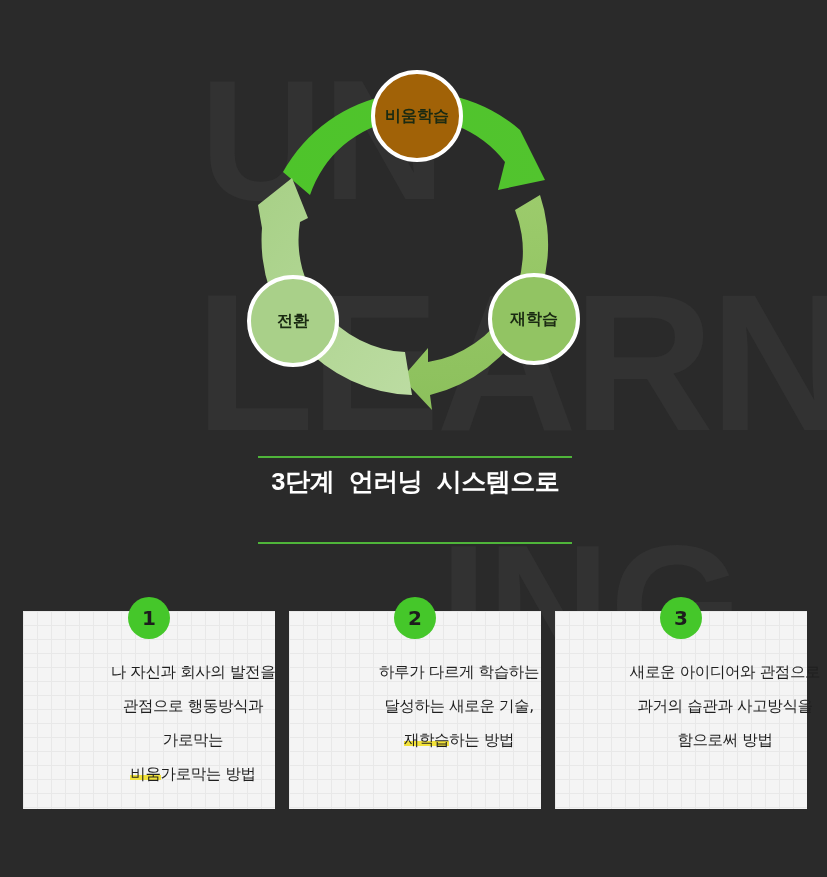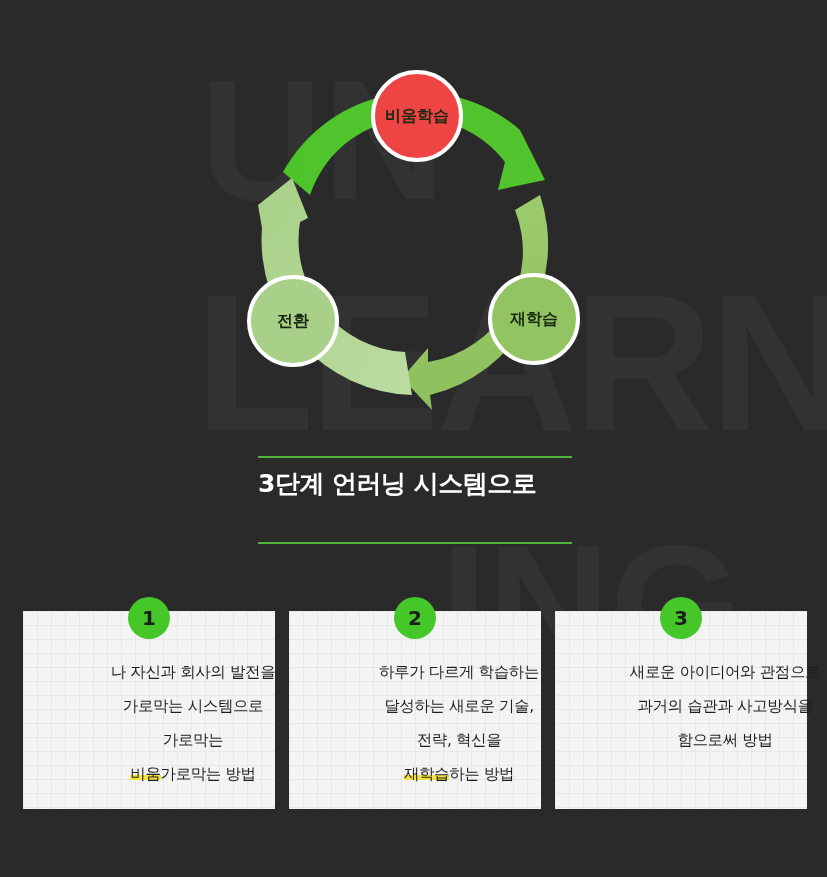--- a/index.html
+++ b/index.html
@@ -3,21 +3,21 @@
 <meta charset="utf-8">
 <style>
   html,body{margin:0;padding:0;}
   body{width:827px;height:877px;background:#2a2a2a;overflow:hidden;position:relative;font-family:"DejaVu Sans","Liberation Sans",sans-serif;}
   .bg-letters{position:absolute;left:0;top:0;width:827px;height:877px;pointer-events:none;}
   .bg-letter{position:absolute;font-family:"Liberation Sans",sans-serif;font-weight:bold;color:#323232;line-height:1;}
   .diagram{position:absolute;left:0;top:0;width:827px;height:440px;}
   .node{position:absolute;width:92px;height:92px;border-radius:50%;border:4px solid #ffffff;box-sizing:border-box;display:flex;align-items:center;justify-content:center;font-weight:bold;font-size:16px;color:#1a2a12;}
   .headline{position:absolute;left:258px;top:456px;width:314px;height:88px;}
   .rule{position:absolute;left:0;width:314px;height:2px;background:#4fb53a;}
-  .headline-text{position:absolute;left:0;top:12px;width:314px;color:#ffffff;font-weight:bold;font-size:25px;line-height:32px;letter-spacing:-0.5px;}
+  .headline-text{position:absolute;left:0;top:12px;width:314px;text-align:center;color:#ffffff;font-weight:bold;font-size:25px;line-height:32px;letter-spacing:-0.5px;font-family:Liberation Mono, monospace;}
   .card{position:absolute;top:611px;width:252px;height:198px;background:#f4f4f4;
     background-image:linear-gradient(#e8e8e8 1px,transparent 1px),linear-gradient(90deg,#e8e8e8 1px,transparent 1px);
     background-size:14px 14px;}
   .badge{position:absolute;top:-14px;left:50%;margin-left:-21px;width:42px;height:42px;border-radius:50%;background:#45c72a;color:#1d1d1d;font-weight:bold;font-size:20px;display:flex;align-items:center;justify-content:center;}
   .card-text{position:absolute;left:0;top:44px;width:100%;text-align:center;color:#1f1f1f;font-size:15.5px;line-height:34px;letter-spacing:-0.4px;padding-left:44px;}
   .hl{background:linear-gradient(transparent 55%,#f2e23a 55%,#f2e23a 85%,transparent 85%);border-radius:3px;}
 </style>
 </head>
 <body>
 
@@ -50,21 +50,21 @@
 
     <g>
       <path d="M 540 195 A 155 155 0 0 1 430 395 L 432 410 L 402 378 L 428 348 L 428 362 A 112 112 0 0 0 515 210 Z" fill="url(#g2)"></path>
     </g>
 
     <g>
       <path d="M 412 395 A 155 155 0 0 1 262 228 L 258 205 L 292 178 L 308 218 L 300 222 A 112 112 0 0 0 405 352 Z" fill="url(#g3)"></path>
     </g>
   </svg>
 
-  <div class="node" style="left:371px;top:70px;background:#ef4444;">
+  <div class="node" style="left:371px;top:70px;background:#a16207;">
     <span>비움학습</span>
   </div>
   <div class="node" style="left:488px;top:273px;background:#92c463;">
     <span>재학습</span>
   </div>
   <div class="node" style="left:247px;top:275px;background:#a9d089;">
     <span>전환</span>
   </div>
 </div>
 
@@ -73,32 +73,31 @@
   <div class="headline-text">
     <div>3단계 언러닝 시스템으로</div>
   </div>
   <div class="rule" style="top:86px;"></div>
 </div>
 
 <div class="card" style="left:23px;">
   <div class="badge">1</div>
   <div class="card-text">
     <div>나 자신과 회사의 발전을</div>
-    <div>가로막는 시스템으로</div>
+    <div>관점으로 행동방식과</div>
     <div>가로막는</div>
     <div><span class="hl">비움</span><span>가로막는 방법</span></div>
   </div>
 </div>
 
 <div class="card" style="left:289px;">
   <div class="badge">2</div>
   <div class="card-text">
     <div>하루가 다르게 학습하는</div>
     <div>달성하는 새로운 기술,</div>
-    <div>전략, 혁신을</div>
     <div><span class="hl">재학습</span><span>하는 방법</span></div>
   </div>
 </div>
 
 <div class="card" style="left:555px;">
   <div class="badge">3</div>
   <div class="card-text">
     <div>새로운 아이디어와 관점으로</div>
     <div>과거의 습관과 사고방식을</div>
     <div>함으로써 방법</div>

